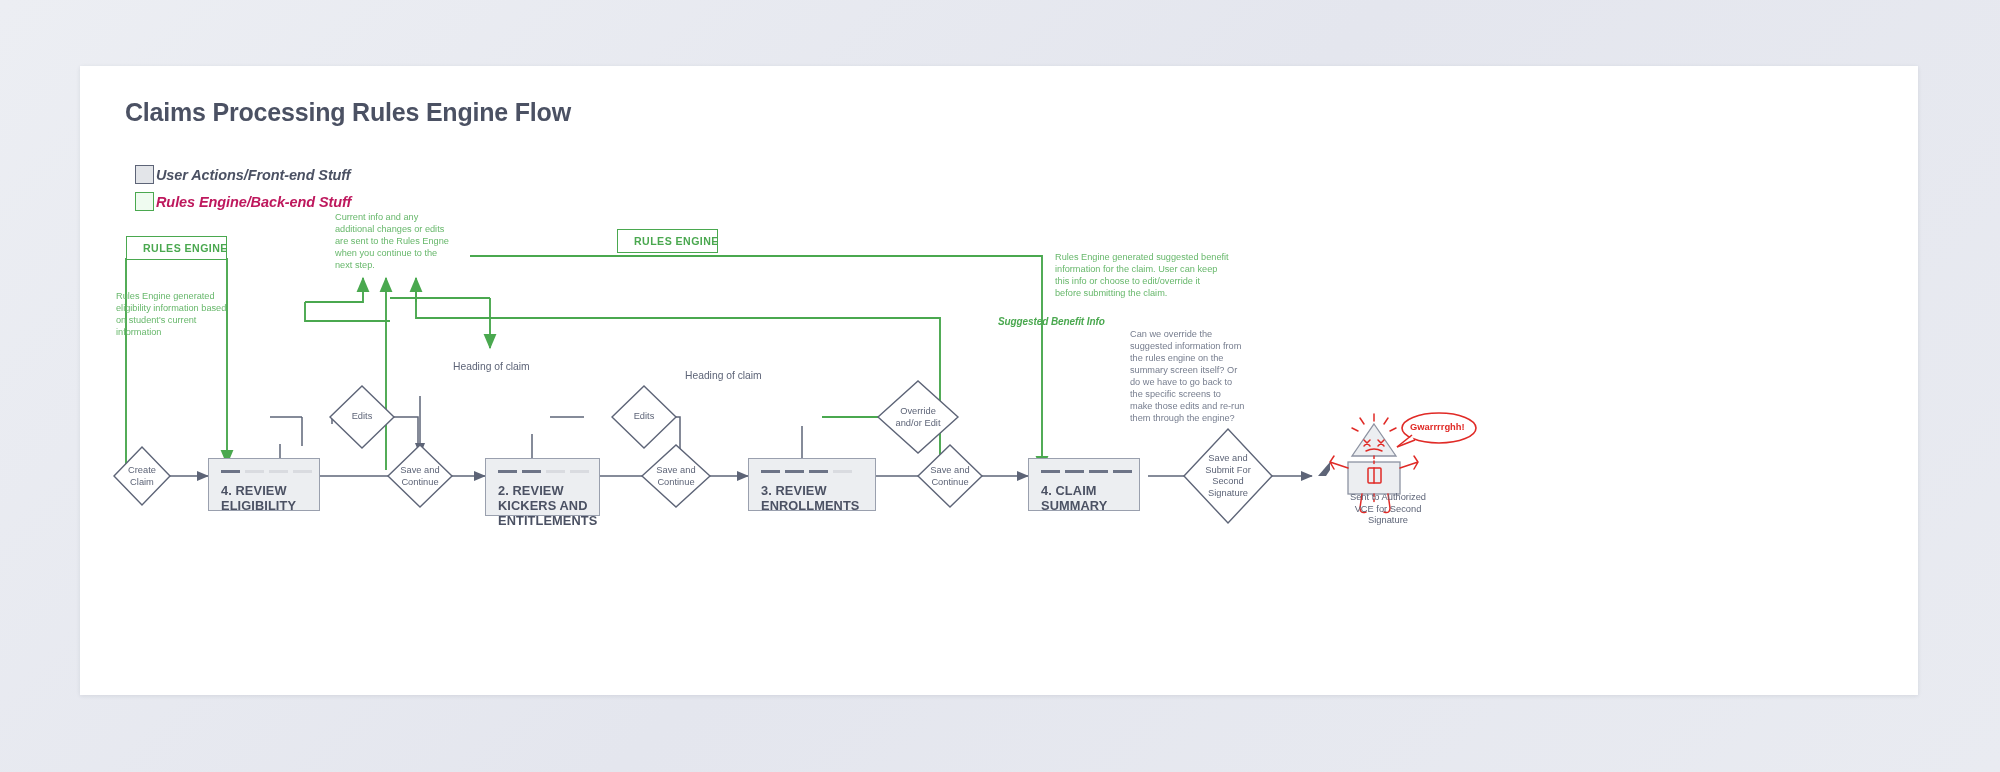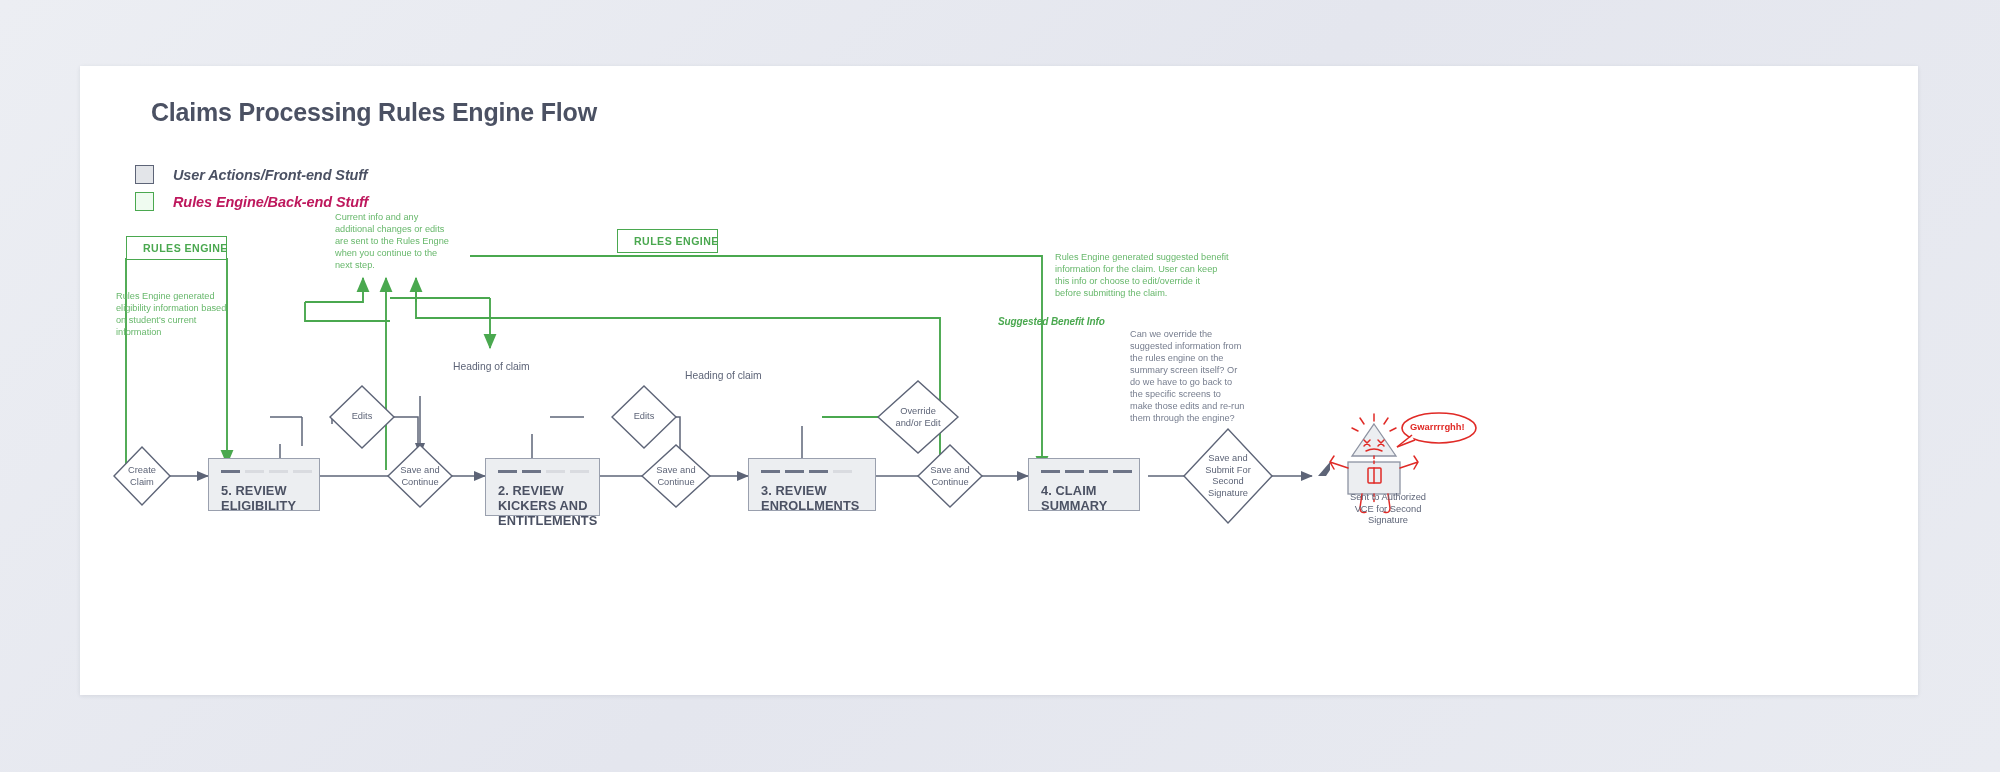--- a/index.html
+++ b/index.html
@@ -15,26 +15,26 @@
   }
   #canvas {
     position: absolute;
     left: 80px; top: 66px;
     width: 1838px; height: 629px;
     background: #ffffff;
     box-shadow: 0 1px 4px rgba(40,45,70,0.10);
     overflow: hidden;
   }
   #title {
-    position: absolute; left: 71px; top: 32px;
+    position: absolute; left: 45px; top: 32px;
     font-size: 25px; font-weight: bold; color: #4b5163;
     letter-spacing: -0.2px; white-space: nowrap;
   }
   .legend-row {
-    position: absolute; display: flex; align-items: center; gap: 19px;
+    position: absolute; display: flex; align-items: center; gap: 2px;
   }
   .legend-sw {
     width: 19px; height: 19px; box-sizing: border-box;
   }
   .legend-sw.gray { background: #e3e5e9; border: 1.6px solid #5d6477; }
   .legend-sw.green { background: #effbf0; border: 1.6px solid #4aa84f; }
   .legend-label {
     font-size: 14.5px; font-weight: bold; font-style: italic;
     letter-spacing: -0.1px; white-space: nowrap;
   }
@@ -209,21 +209,21 @@
     <span class="re-lbl">RULES ENGINE</span>
   </div>
 
   <div class="node-box" style="left:128px; top:392px; width:112px; height:53px;">
     <span class="steps">
       <i class="on"></i>
         <i></i>
         <i></i>
         <i></i>
     </span>
-    <span class="lbl" style="white-space:pre-line;">5. REVIEW
+    <span class="lbl" style="white-space:pre-line;">4. REVIEW
 ELIGIBILITY</span>
   </div>
 
   <div class="node-box" style="left:405px; top:392px; width:115px; height:58px;">
     <span class="steps">
       <i class="on"></i>
         <i class="on"></i>
         <i></i>
         <i></i>
     </span>

